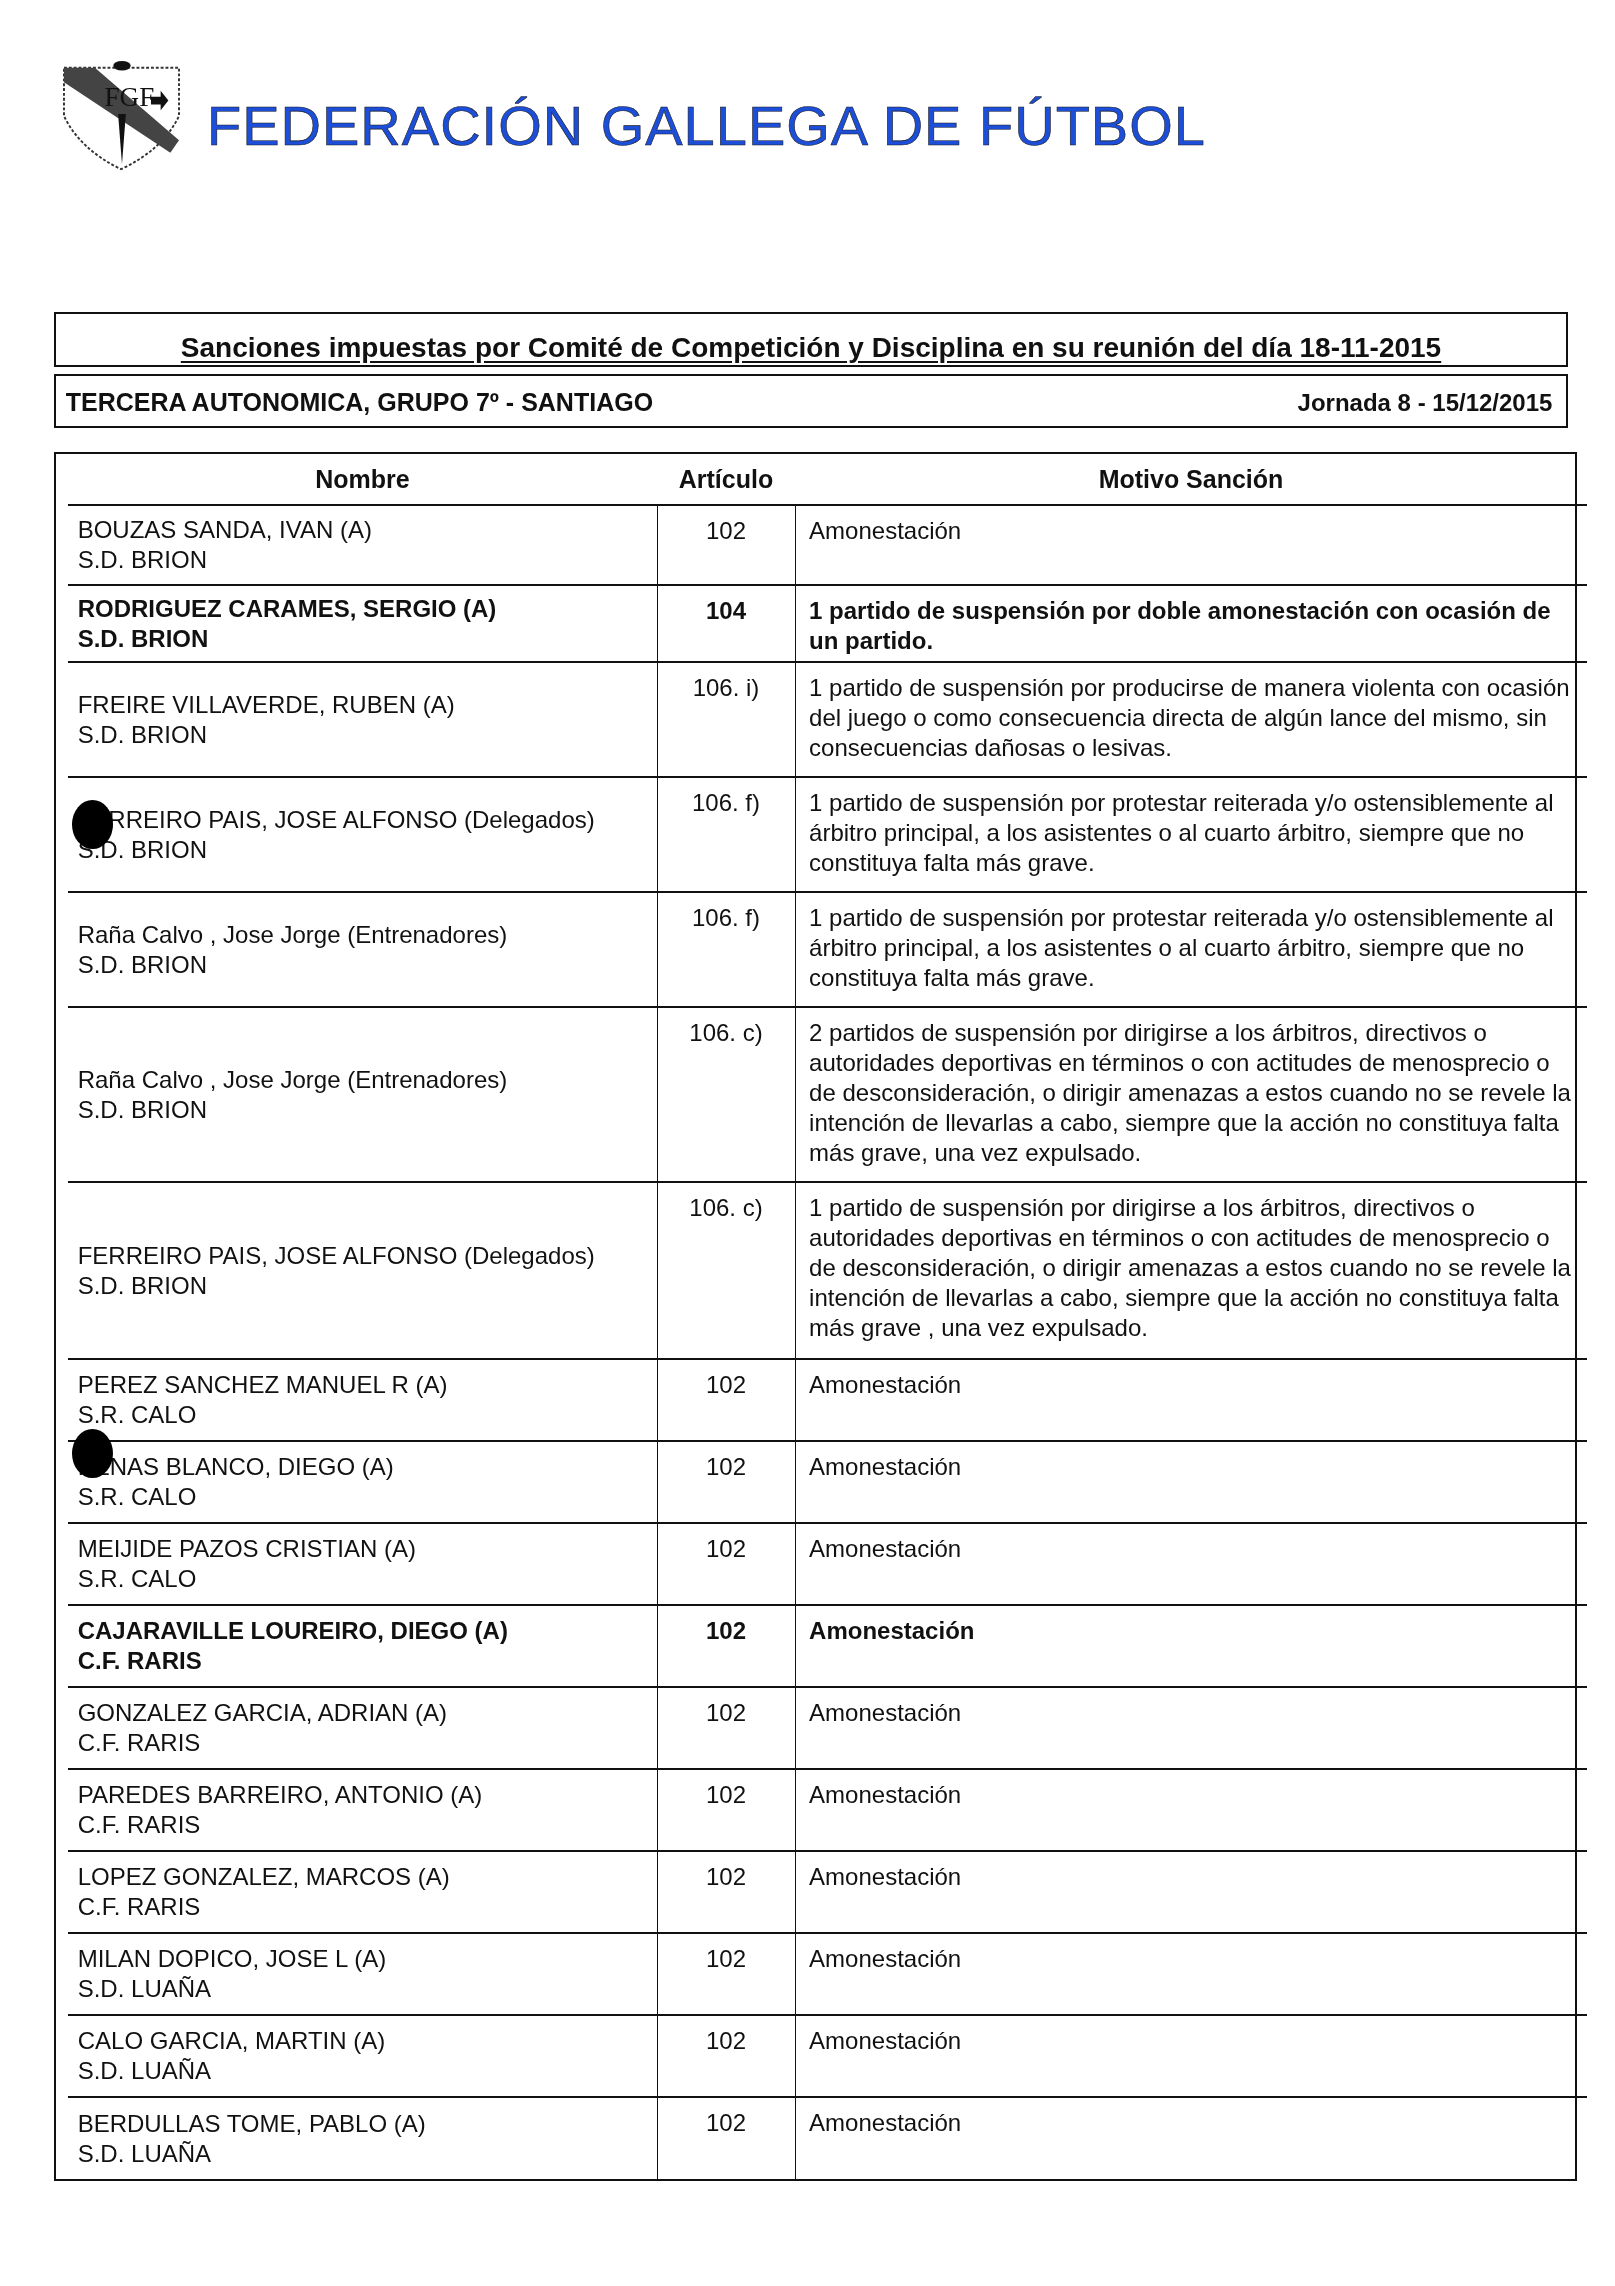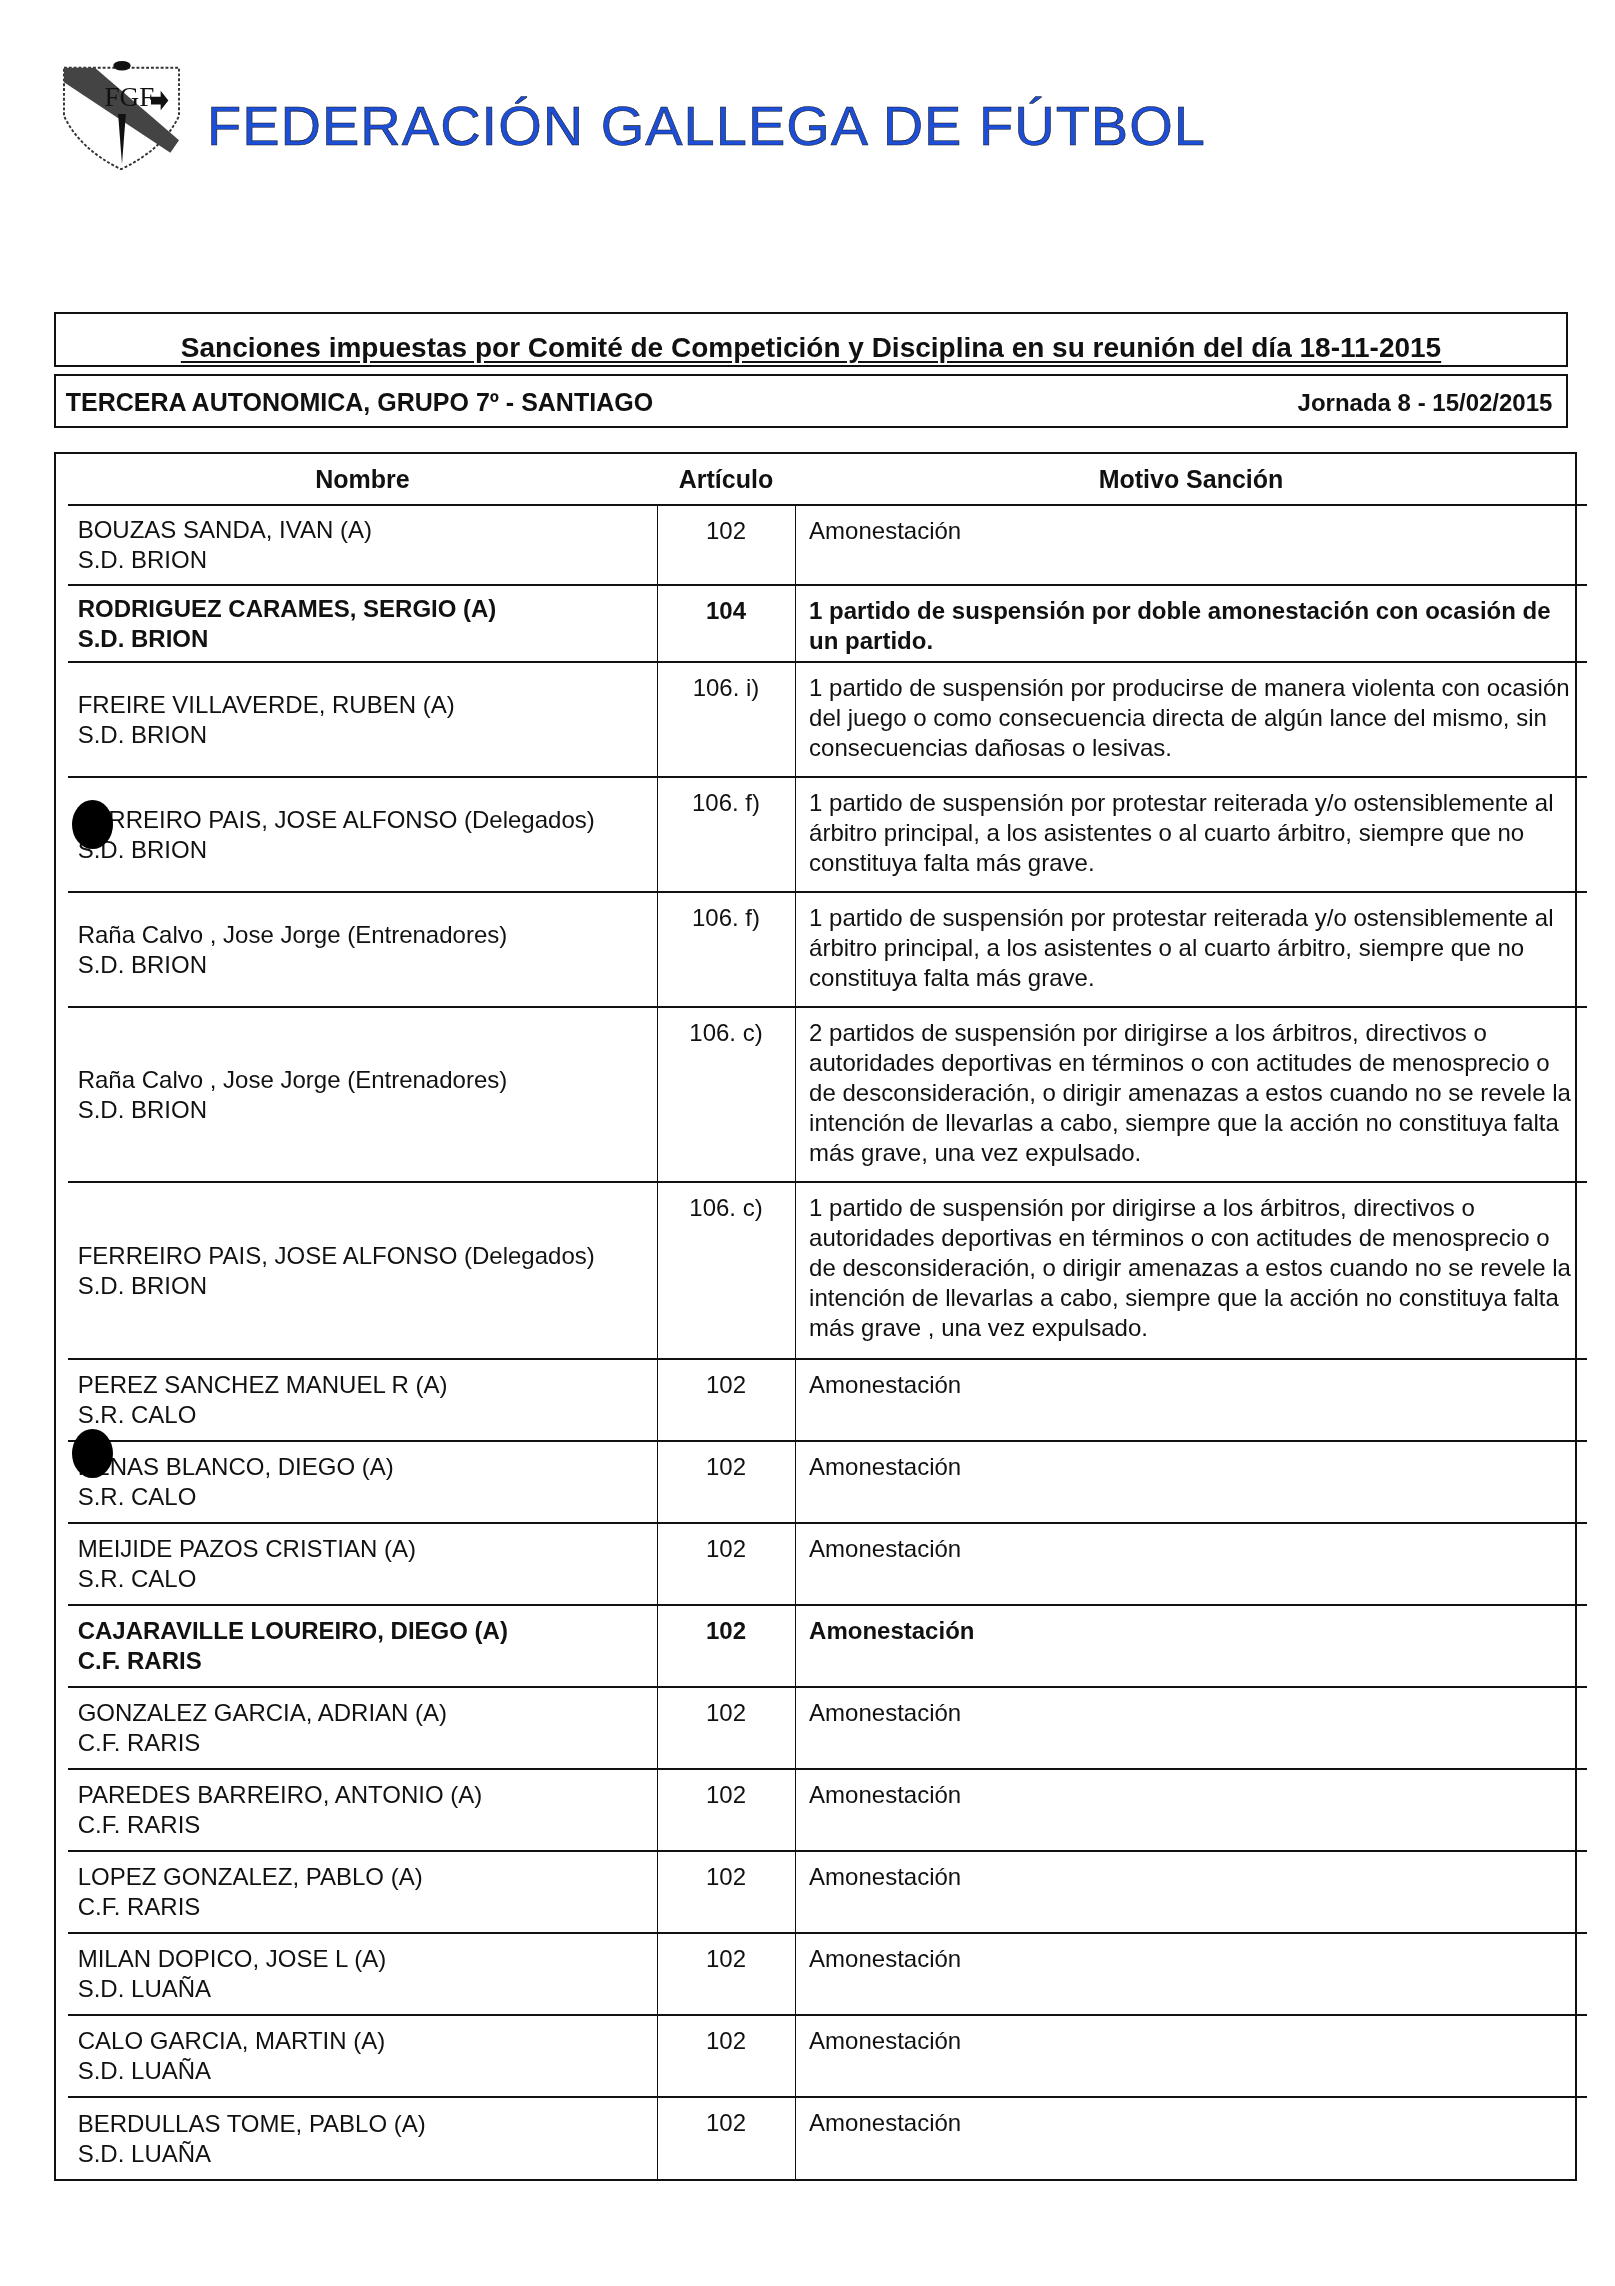--- a/index.html
+++ b/index.html
@@ -48,21 +48,21 @@
   </svg>
 </div>
 <div class="org-title">FEDERACIÓN GALLEGA DE FÚTBOL</div>
 
 <div class="box title-box">
   <span>Sanciones impuestas por Comité de Competición y Disciplina en su reunión del día 18-11-2015</span>
 </div>
 
 <div class="box group-box">
   <span class="left">TERCERA AUTONOMICA,  GRUPO 7º - SANTIAGO</span>
-  <span class="right">Jornada 8 - 15/02/2015</span>
+  <span class="right">Jornada 8 - 15/12/2015</span>
 </div>
 
 <div class="box table-box">
   <table>
     <colgroup>
         <col style="width:589px">
         <col style="width:138px">
         <col>
       </colgroup>
     <thead>
@@ -174,21 +174,21 @@
         <tr style="height: 82px;">
           <td class="name" style="vertical-align:middle;position:relative">
             <div>PAREDES BARREIRO, ANTONIO (A)</div>
             <div>C.F. RARIS</div>
           </td>
           <td class="art">102</td>
           <td class="motivo">Amonestación</td>
         </tr>
         <tr style="height: 82px;">
           <td class="name" style="vertical-align:middle;position:relative">
-            <div>LOPEZ GONZALEZ, PABLO (A)</div>
+            <div>LOPEZ GONZALEZ, MARCOS (A)</div>
             <div>C.F. RARIS</div>
           </td>
           <td class="art">102</td>
           <td class="motivo">Amonestación</td>
         </tr>
         <tr style="height: 82px; padding-left: 42px;">
           <td class="name" style="vertical-align:middle;position:relative">
             <div>MILAN DOPICO, JOSE L (A)</div>
             <div>S.D. LUAÑA</div>
           </td>

